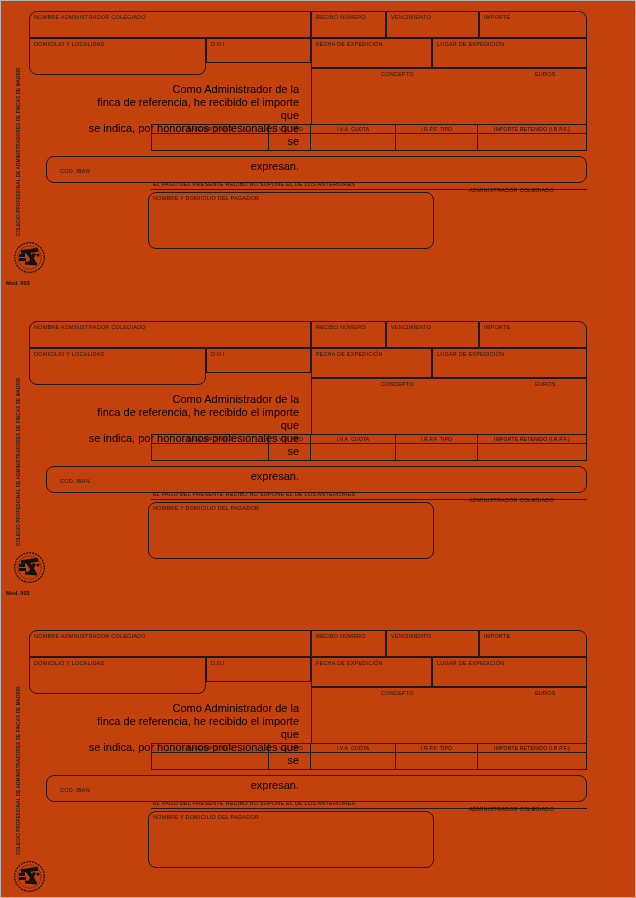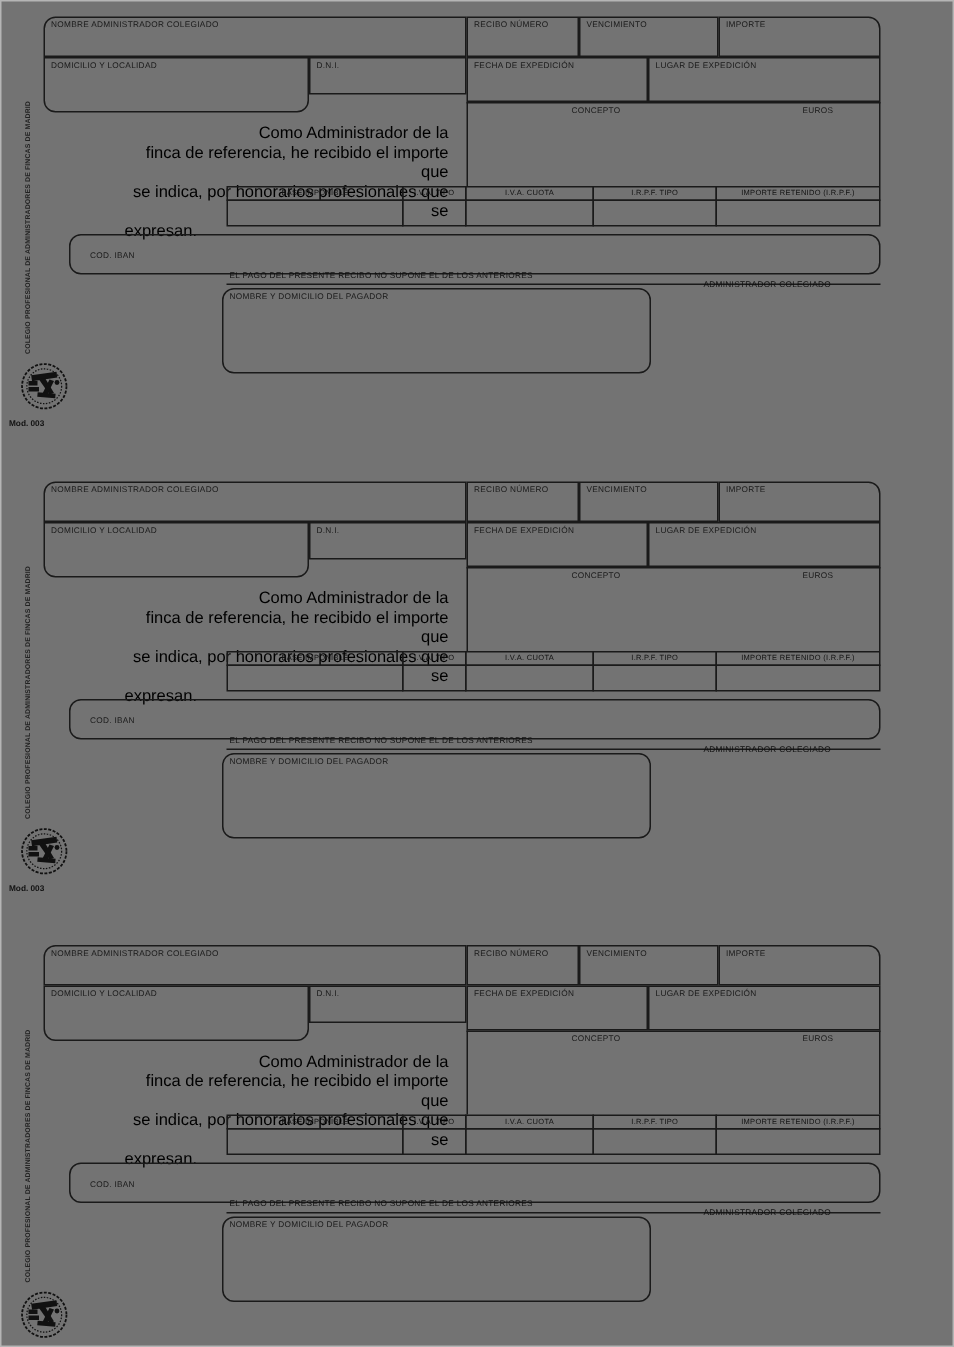--- a/index.html
+++ b/index.html
@@ -1,17 +1,17 @@
 <!DOCTYPE html>
 <html><head>
 <meta charset="utf-8">
 <style>
   html,body{margin:0;padding:0;background:#fff;}
   #page{
-    position:relative;width:636px;height:898px;background:#737373;
+    position:relative;width:636px;height:898px;background:#c2410c;
     border:1px solid #b5b5b5;box-sizing:border-box;overflow:hidden;
     font-family:"Liberation Sans",sans-serif;color:#111;
   }
   .form{position:absolute;left:28px;width:558px;height:240px;}
   .box{position:absolute;border:1px solid #1a1a1a;box-sizing:border-box;background:transparent;}
   .lbl{position:absolute;font-size:5.5px;letter-spacing:.2px;color:#1a1a1a;white-space:nowrap;}
   .b-nombre{left:0;top:0;width:282px;height:27px;border-radius:8px 0 0 0;}
   .b-recibo{left:282px;top:0;width:75px;height:27px;}
   .b-venc{left:357px;top:0;width:93px;height:27px;}
   .b-importe{left:450px;top:0;width:108px;height:27px;border-radius:0 8px 0 0;}
@@ -19,21 +19,21 @@
   .b-dni{left:177px;top:27px;width:105px;height:25px;}
   .b-fecha{left:282px;top:27px;width:121px;height:30px;}
   .b-lugar{left:403px;top:27px;width:155px;height:30px;}
   .b-concepto{left:282px;top:57px;width:276px;height:56px;border-top:1px solid #1a1a1a;
     border-left:1px solid #1a1a1a;border-right:1px solid #1a1a1a;border-bottom:none;}
   .in-lbl{position:absolute;left:4px;top:2px;}
   .concepto-lbl{left:69px;top:2px;}
   .euros-lbl{left:223px;top:2px;}
   .stmt{position:absolute;left:54px;top:72px;width:216px;font-size:11px;line-height:13px;color:#000;}
   .stmt .r{text-align:right;}
-  .stmt .l{text-align:left;}
+  .stmt .l{text-align:right;margin-top:12px;}
   .th{position:absolute;top:113px;height:10px;border:1px solid #1a1a1a;box-sizing:border-box;
     font-size:5px;letter-spacing:.2px;text-align:center;line-height:9px;overflow:hidden;white-space:nowrap;}
   .td{position:absolute;top:122px;height:18px;border:1px solid #1a1a1a;box-sizing:border-box;}
   .c0{left:122px;width:118px;} .c1{left:239px;width:43px;} .c2{left:281px;width:86px;}
   .c3{left:366px;width:83px;} .c4{left:448px;width:110px;}
   .b-iban{left:17px;top:145px;width:541px;height:27px;border-radius:8px;}
   .iban-lbl{left:13px;top:11px;}
   .pago-note{position:absolute;left:124px;top:170px;font-size:5.5px;letter-spacing:.2px;white-space:nowrap;}
   .pago-line{position:absolute;left:122px;top:178px;width:436px;height:0;border-top:1px solid #1a1a1a;}
   .b-pagador{left:119px;top:181px;width:286px;height:57px;border-radius:8px;}

